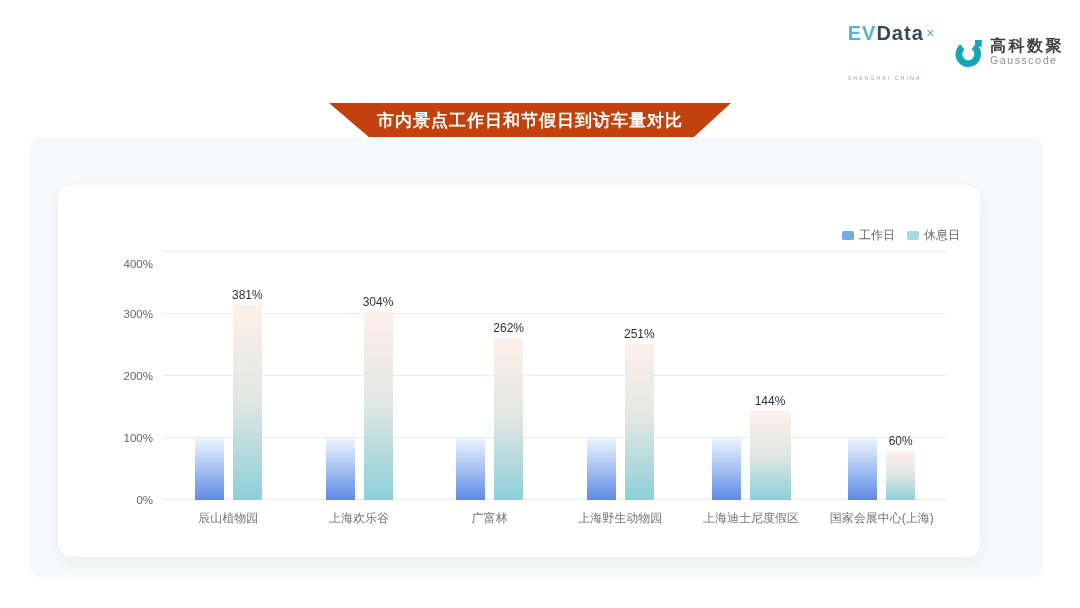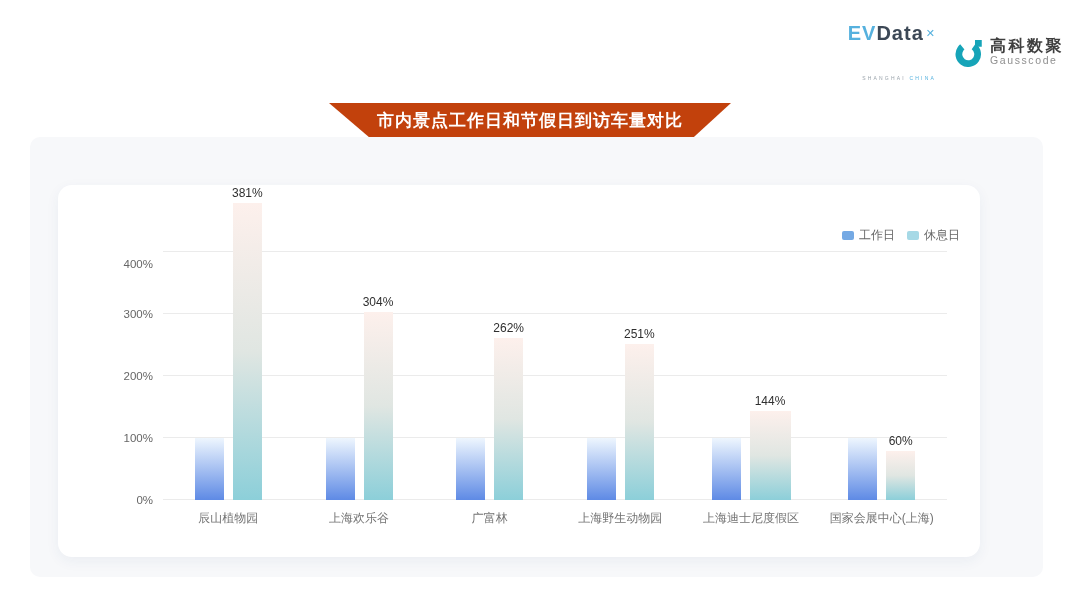--- a/index.html
+++ b/index.html
@@ -2,21 +2,21 @@
 <html><head>
 <meta charset="utf-8">
 <style>
   * { margin:0; padding:0; box-sizing:border-box; }
   html,body { width:1080px; height:608px; background:#ffffff; overflow:hidden;
               font-family:"Liberation Sans","DejaVu Sans",sans-serif; }
   body { position:relative; }
 
   
   .logo-row { position:absolute; top:22px; right:16px; display:flex; align-items:center; gap:18px; }
-  .evdata { display:flex; flex-direction:column; align-items:flex-end;gap:29px; }
+  .evdata { display:flex; flex-direction:column; align-items:flex-start;gap:29px; }
   .evdata-line { font-weight:700; font-size:20px; letter-spacing:1px; line-height:22px; }
   .evdata-ev { color:#56b1de; }
   .evdata-data { color:#3c4856; }
   .evdata-x { color:#56b1de; font-size:11px; vertical-align:top; margin-left:2px; font-weight:700; }
   .evdata-sub { font-size:5px; letter-spacing:2.2px; margin-top:2px; color:#9aa3ab; }
   .evdata-sub .china { color:#56b1de; }
   .gauss { display:flex; align-items:center; gap:6px; }
   .gauss-mark { width:30px; height:30px; }
   .gauss-cn { font-size:16px; font-weight:700; color:#3f3f3f; letter-spacing:2.5px; line-height:17px; }
   .gauss-en { font-size:10.5px; color:#8f8f8f; letter-spacing:1.6px; line-height:12px; }
@@ -100,21 +100,21 @@
         <div class="gridline" style="bottom: 124px;"></div>
         <div class="ytick" style="bottom: 124px;">200%</div>
         <div class="gridline" style="bottom: 186px;"></div>
         <div class="ytick" style="bottom: 186px;">300%</div>
         <div class="gridline" style="bottom: 248px;"></div>
         <div class="ytick" style="bottom: 236px;">400%</div>
       </div>
     <div class="plot-groups" id="groups-layer">
         <div class="group">
           <div class="bar" style="height: 62px; background: linear-gradient(rgb(238, 246, 254), rgb(94, 138, 229));"></div>
-          <div class="bar" style="height: 297px; background: linear-gradient(rgb(253, 240, 236), rgb(224, 230, 226), rgb(140, 207, 217));">
+          <div class="bar" style="height: 195px; background: linear-gradient(rgb(253, 240, 236), rgb(224, 230, 226), rgb(140, 207, 217));">
             <div class="bar-value">381%</div>
           </div>
           <div class="cat-label">辰山植物园</div>
         </div>
         <div class="group">
           <div class="bar" style="height: 62px; background: linear-gradient(rgb(238, 246, 254), rgb(94, 138, 229));"></div>
           <div class="bar" style="height: 188.48px; background: linear-gradient(rgb(253, 240, 236), rgb(224, 230, 226), rgb(140, 207, 217));">
             <div class="bar-value">304%</div>
           </div>
           <div class="cat-label">上海欢乐谷</div>

